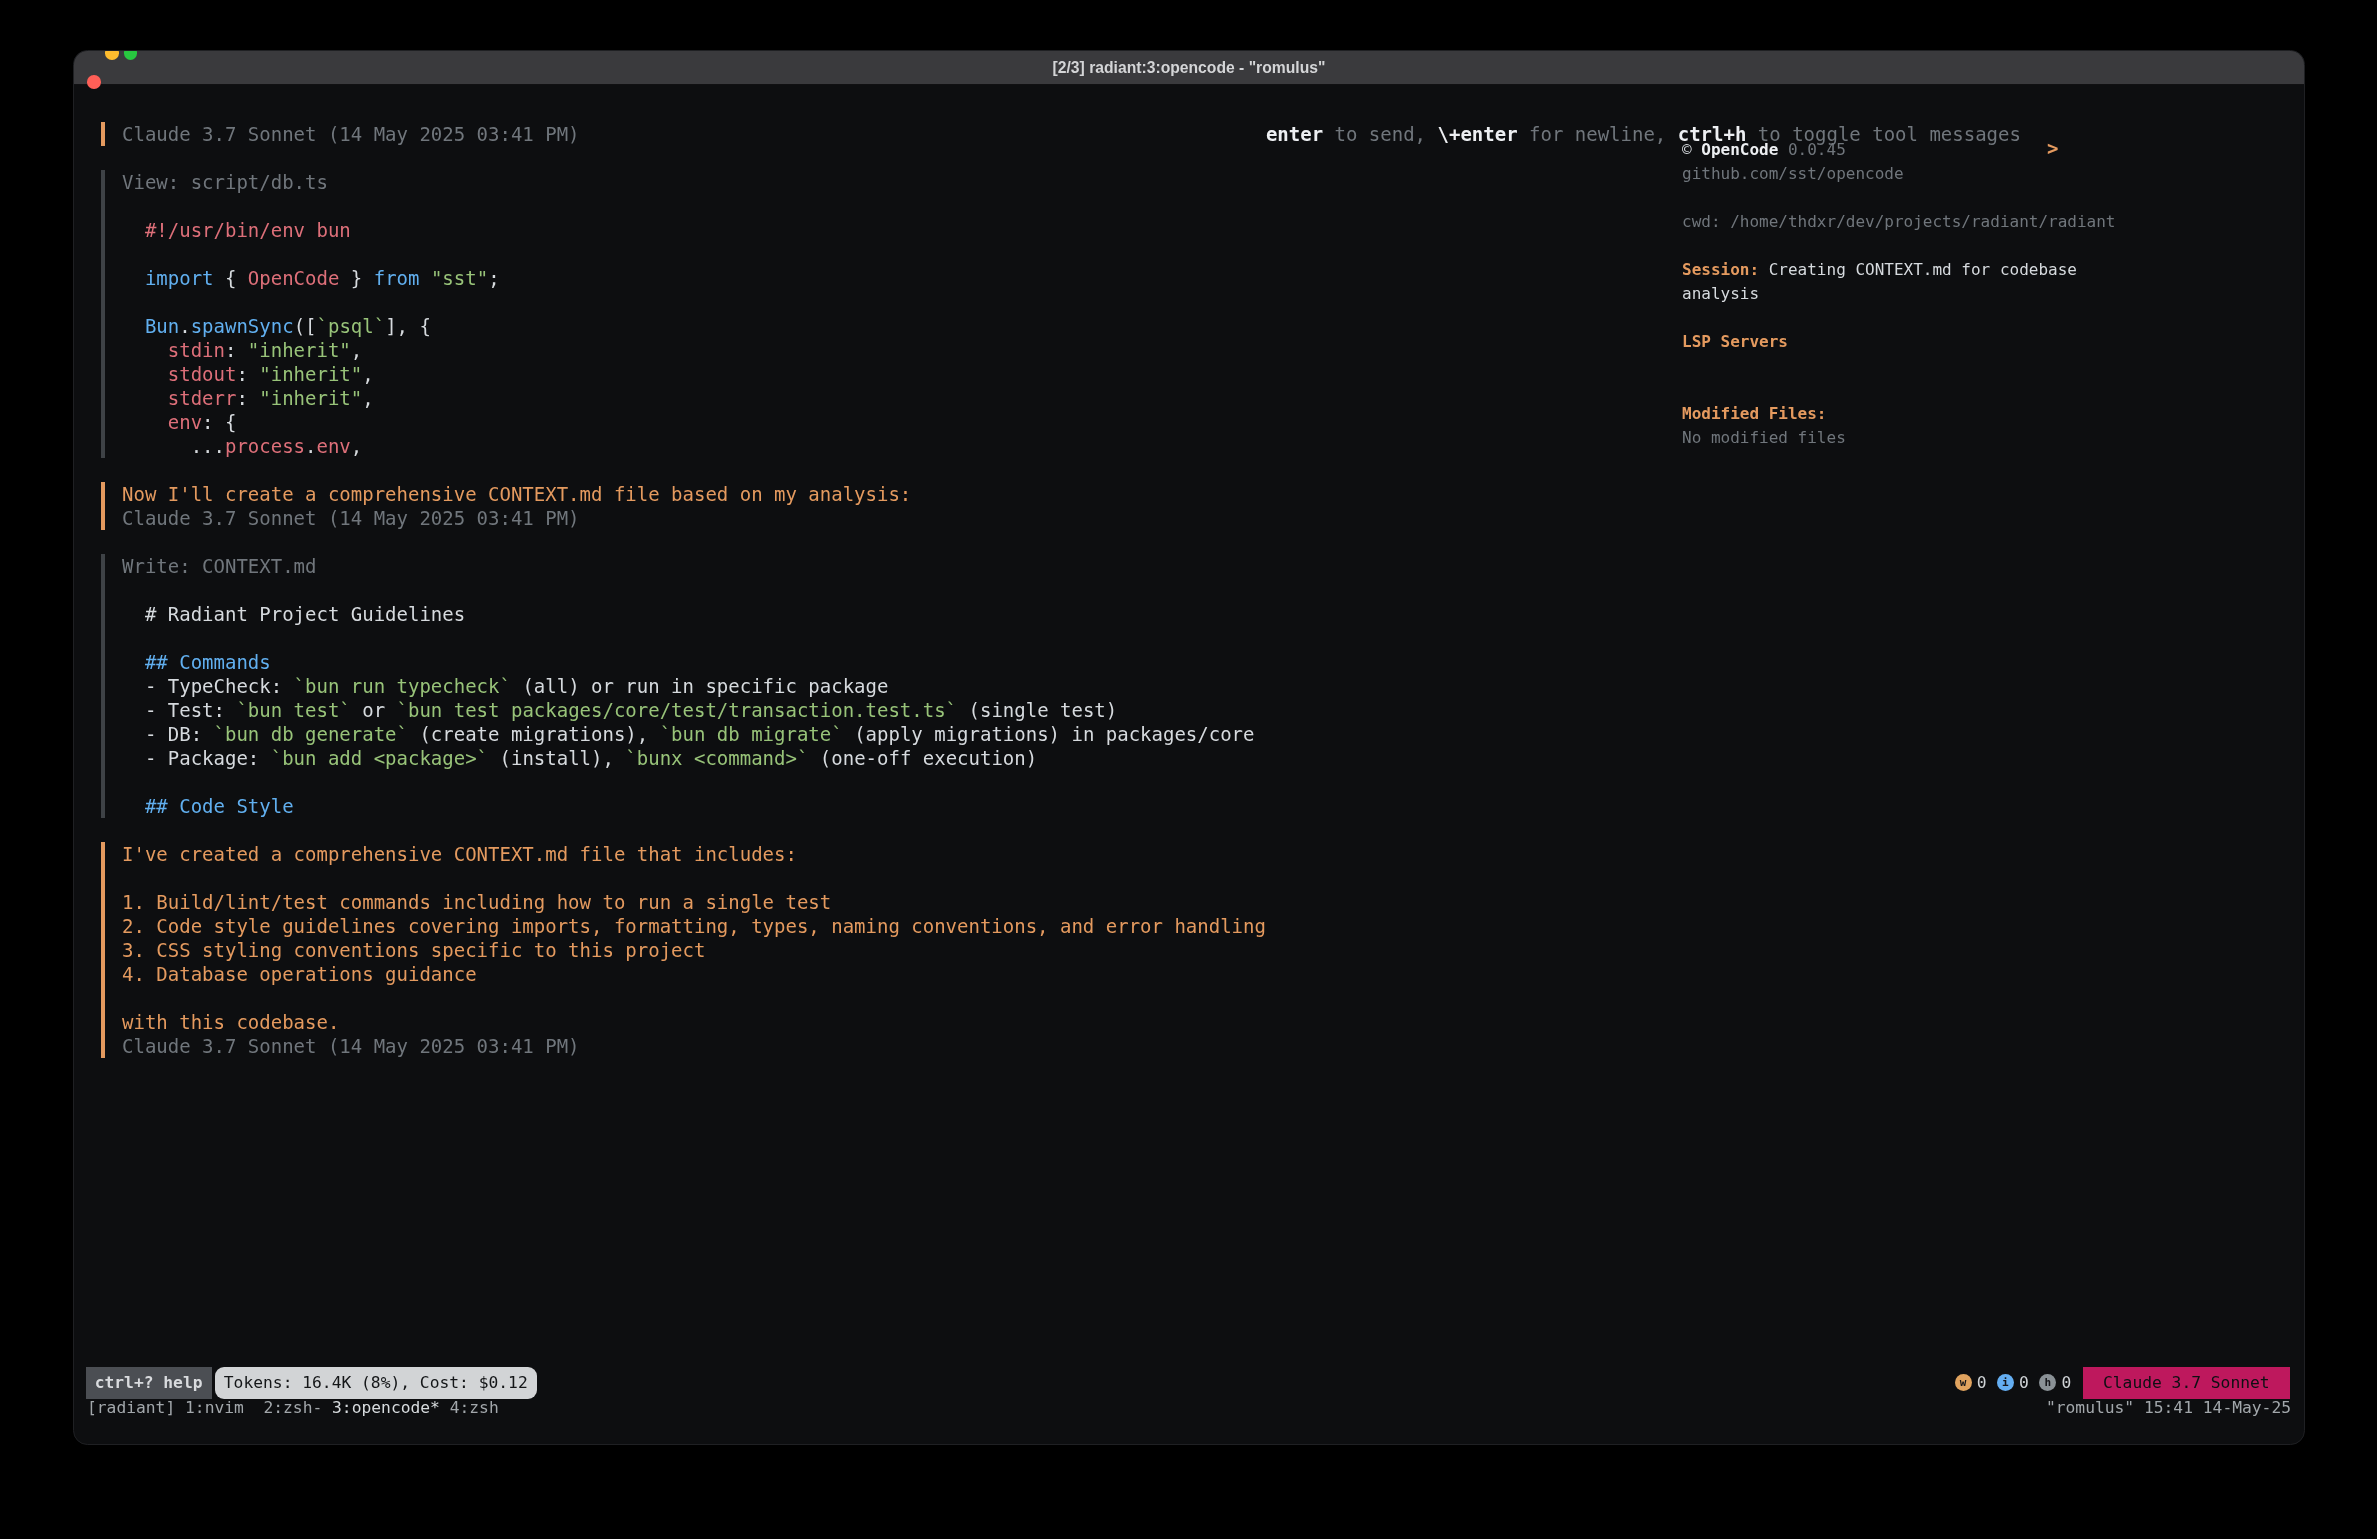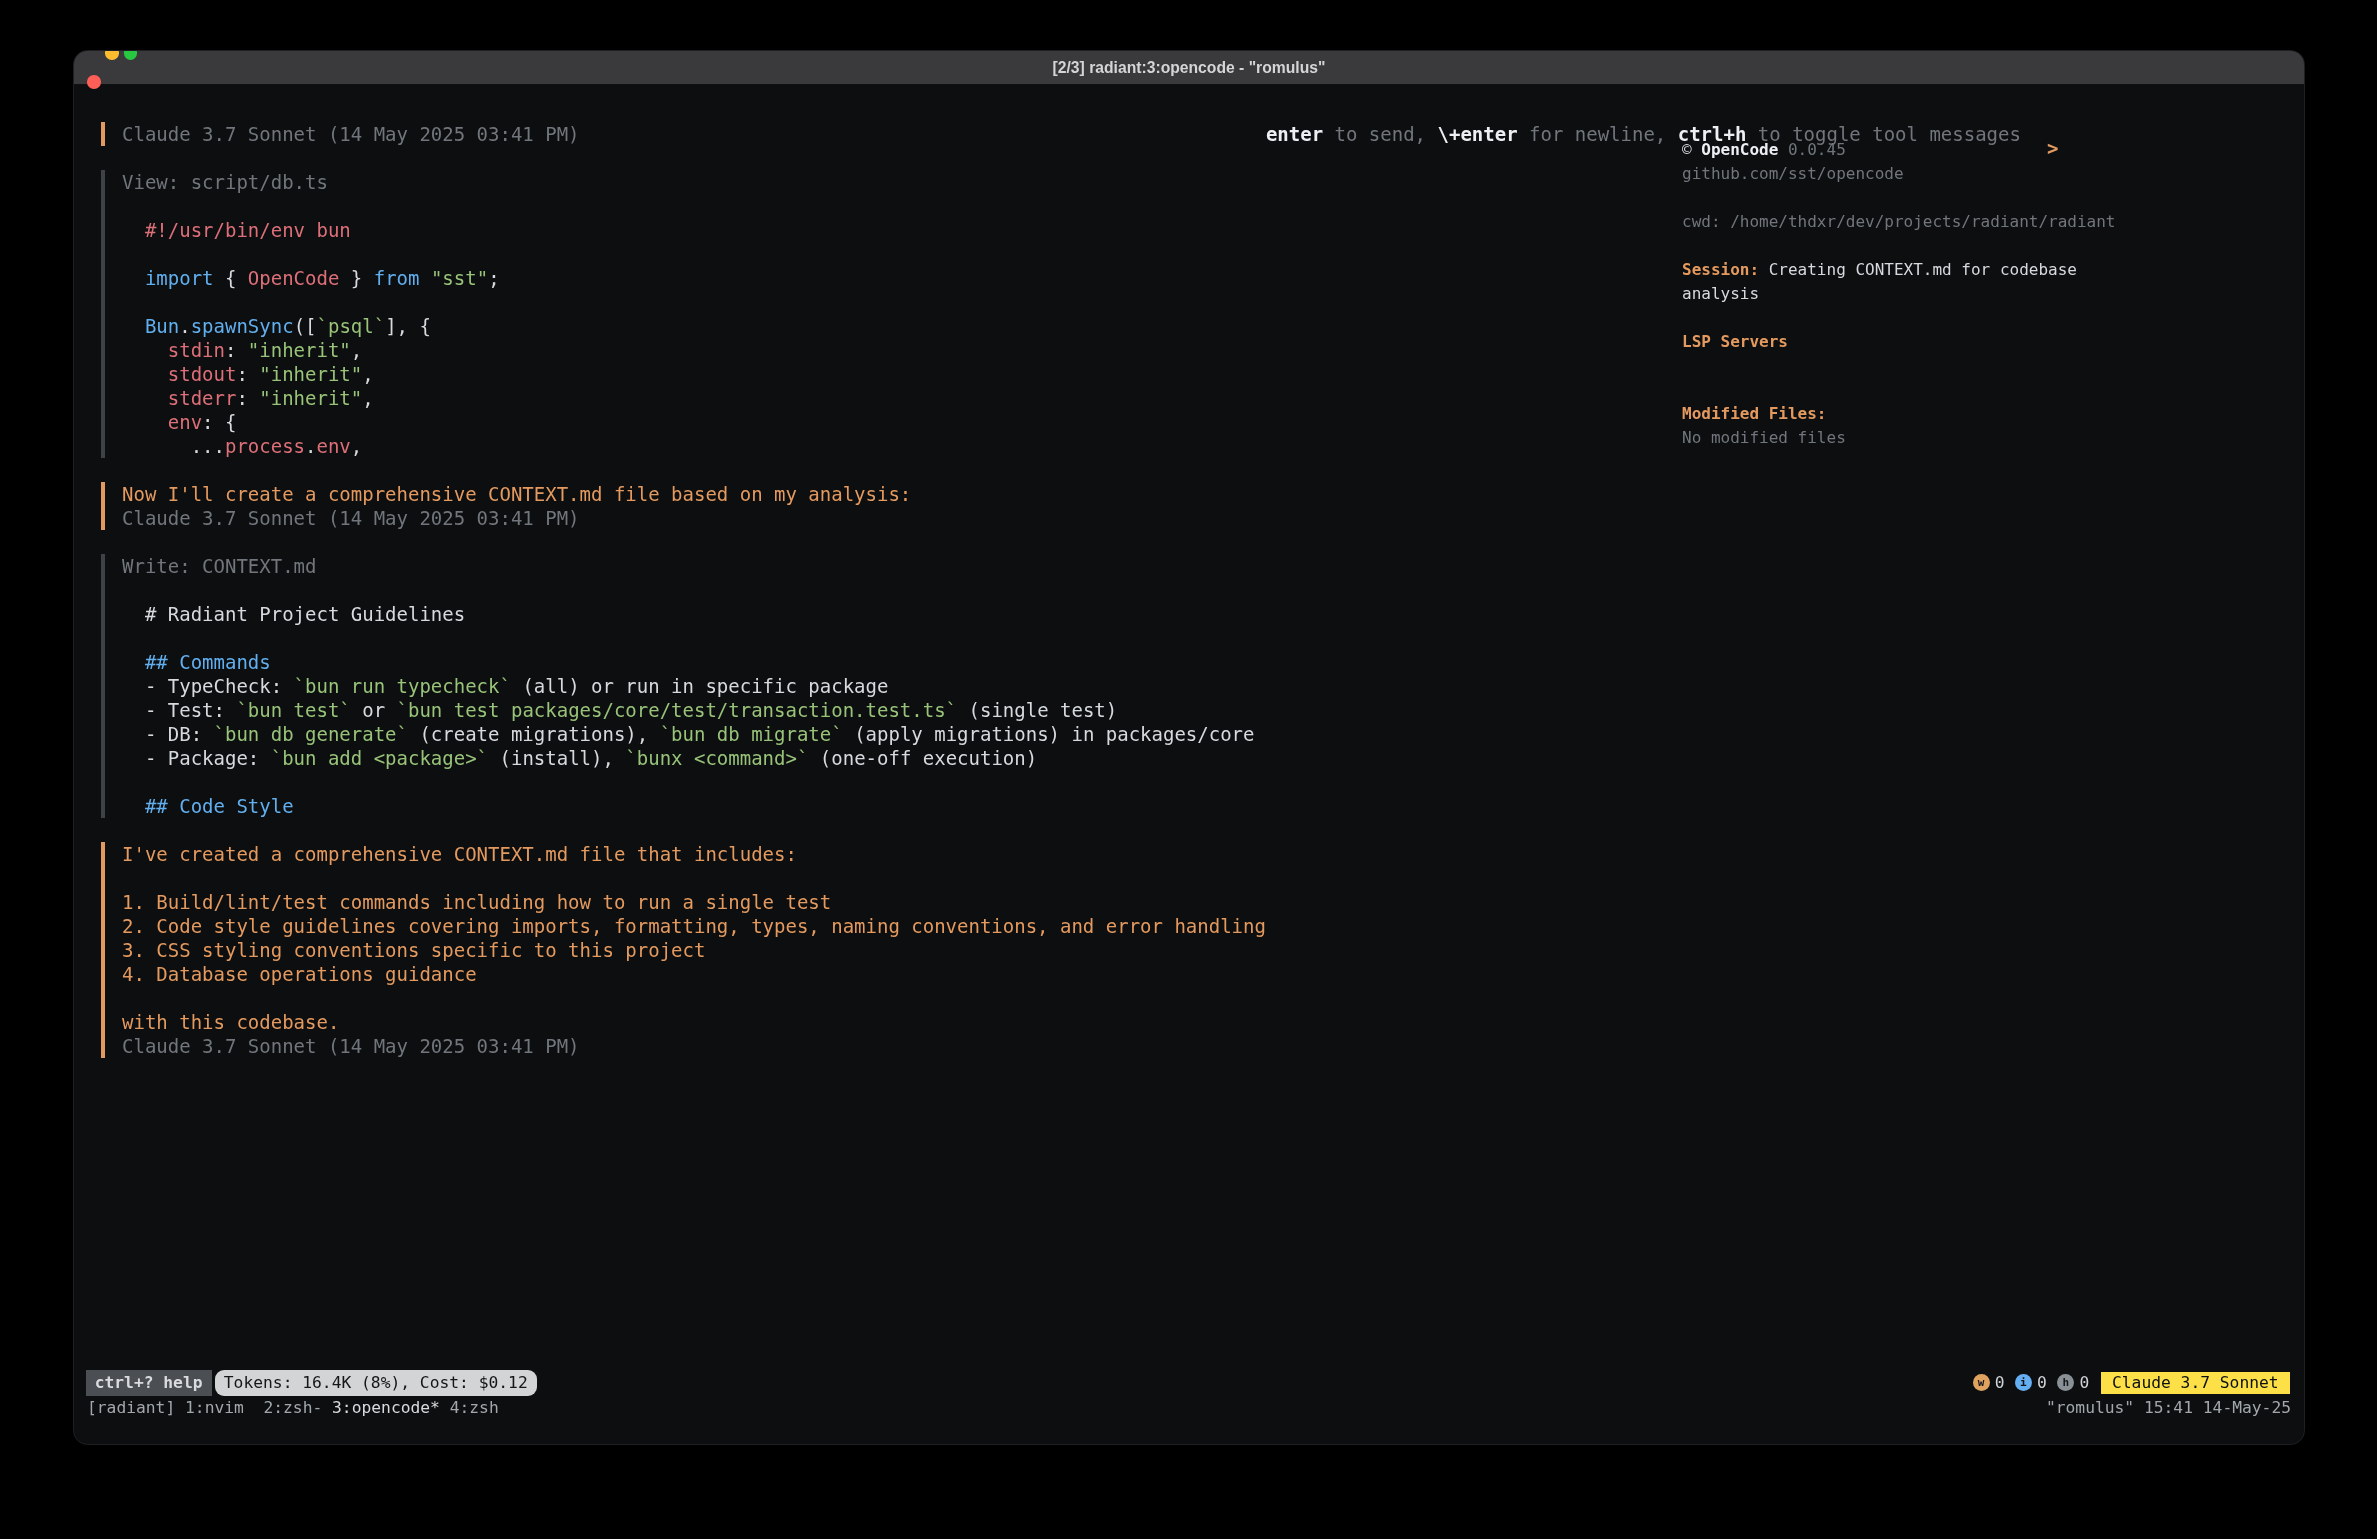--- a/index.html
+++ b/index.html
@@ -46,32 +46,32 @@
   .cur  { color:#d8dcdf; }
   .spacer { flex:1; }
   .help { white-space:pre; }
   .divider { height:1.3px; background:#2c2e31; margin:10.4px 26px 0 0; }
   .prompt-block { margin-top:14.4px; height:98px; color:var(--acc,#e49a5f); font-weight:700; white-space:pre; }
   .sidebar {
     width:622px; flex:none; padding:53px 26px 0 0;
     font-size:16px; line-height:24px; color:var(--fg,#d6dade);
   }
   .statusbar { height:23.5px; flex:none; display:flex; align-items:center; padding:0 14.4px 0 11.7px; font-size:16.3px; }
-  .chip { display:inline-flex; align-items:center; height:26px; padding:0 9px; white-space:pre; }
+  .chip { display:inline-flex; align-items:center; height:32px; padding:0 9px; white-space:pre; }
   .help-chip { background:#4b4e53; color:#d9dbde; font-weight:700; }
   .tokens-chip { background:#d2d4d6; color:#141618; margin-left:3.3px;border-radius:9px; }
   .status-right { margin-left:auto; display:flex; align-items:center; gap:11.7px; }
   .diag { display:flex; align-items:center; gap:10.4px; color:#cfd3d6; }
   .diag-item { display:inline-flex; align-items:center; gap:5.2px; }
   .dot {
     width:17px; height:17px; border-radius:50%; display:inline-flex;
     align-items:center; justify-content:center;
     font-size:11px; font-weight:700; color:#15161a;
   }
-  .badge { height:22px; display:inline-flex; align-items:center; padding:0 11px; background:#fde047; color:#0d1013; }
+  .badge { height:32px; display:inline-flex; align-items:center; padding:0 20px; background:#be185d; color:#0d1013; }
   .tmuxbar {
     height:26px; flex:none; display:flex; align-items:center; justify-content:space-between;
     padding:0 13px; font-size:16.3px; color:#a2a7ab; white-space:pre;
   }
 </style>
 </head>
 <body>
 
 <div>
   <div class="window">

